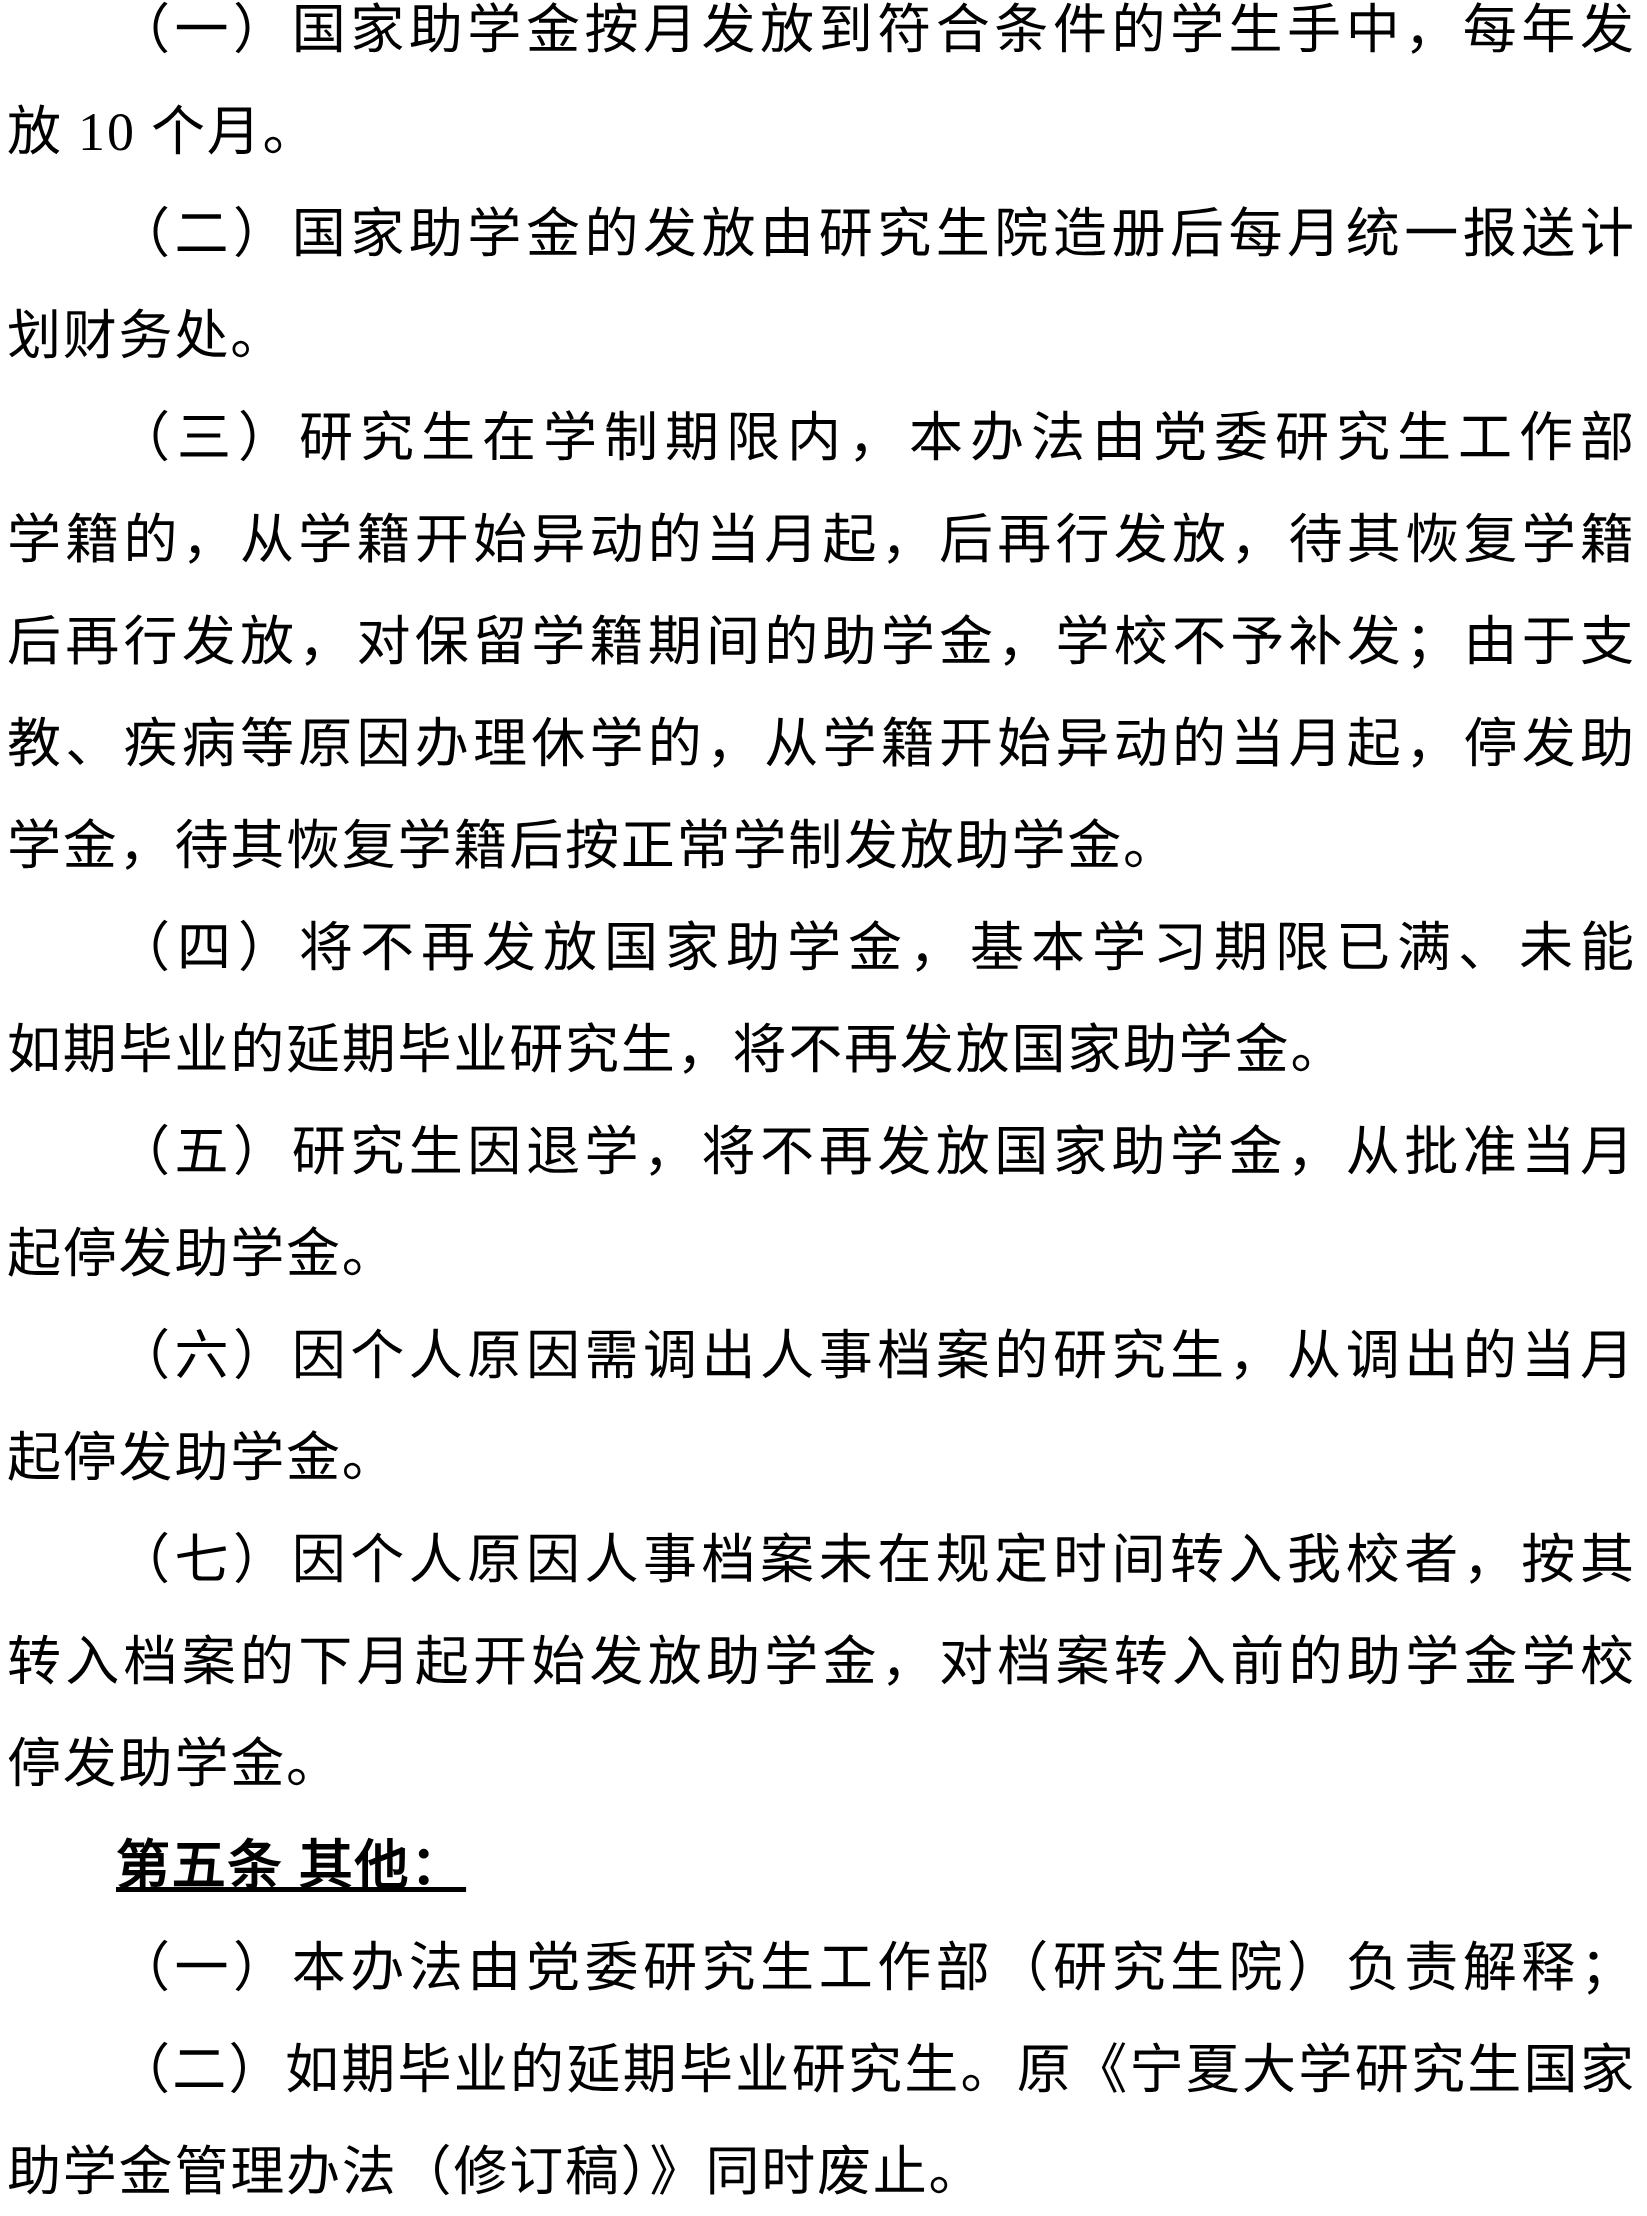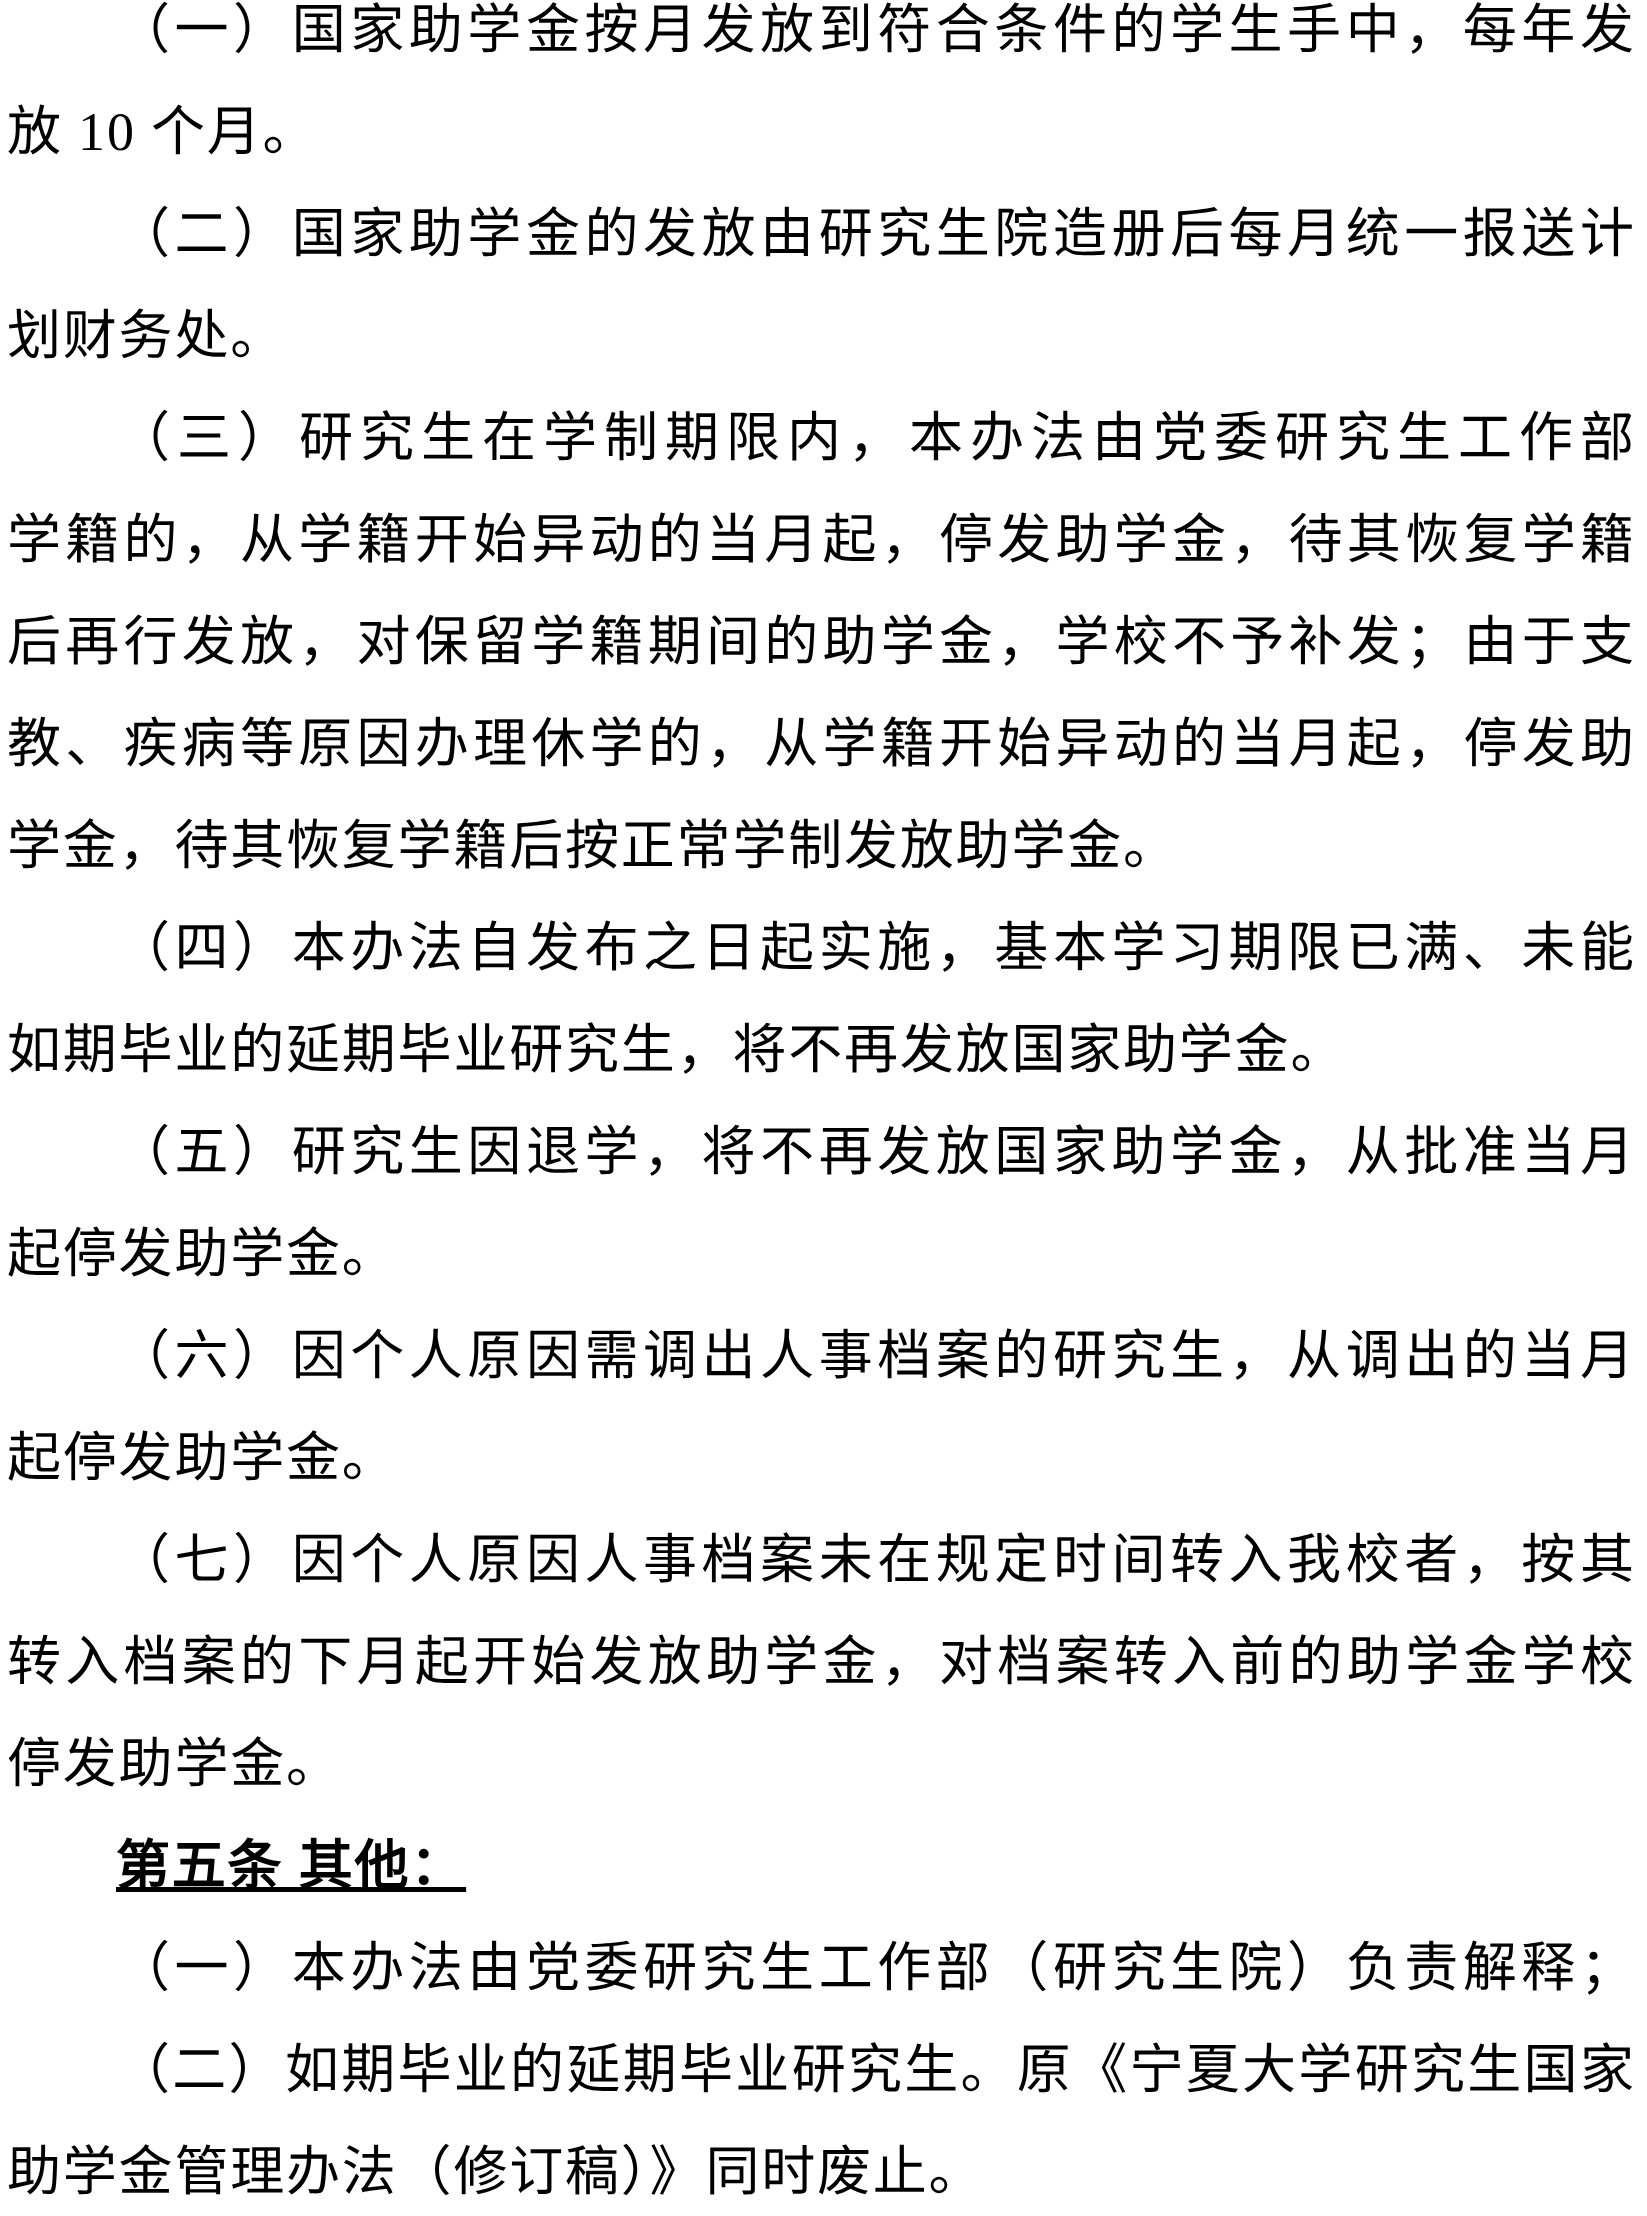--- a/index.html
+++ b/index.html
@@ -55,27 +55,27 @@
     <div class="paragraph">
       <div class="line indent justify">（一）国家助学金按月发放到符合条件的学生手中，每年发</div>
       <div class="line">放 10 个月。</div>
     </div>
     <div class="paragraph">
       <div class="line indent justify">（二）国家助学金的发放由研究生院造册后每月统一报送计</div>
       <div class="line">划财务处。</div>
     </div>
     <div class="paragraph">
       <div class="line indent justify">（三）研究生在学制期限内，本办法由党委研究生工作部</div>
-      <div class="line justify">学籍的，从学籍开始异动的当月起，停发助学金，待其恢复学籍</div>
+      <div class="line justify">学籍的，从学籍开始异动的当月起，后再行发放，待其恢复学籍</div>
       <div class="line justify">后再行发放，对保留学籍期间的助学金，学校不予补发；由于支</div>
       <div class="line justify">教、疾病等原因办理休学的，从学籍开始异动的当月起，停发助</div>
       <div class="line">学金，待其恢复学籍后按正常学制发放助学金。</div>
     </div>
     <div class="paragraph">
-      <div class="line indent justify">（四）本办法自发布之日起实施，基本学习期限已满、未能</div>
+      <div class="line indent justify">（四）将不再发放国家助学金，基本学习期限已满、未能</div>
       <div class="line">如期毕业的延期毕业研究生，将不再发放国家助学金。</div>
     </div>
     <div class="paragraph">
       <div class="line indent justify">（五）研究生因退学，将不再发放国家助学金，从批准当月</div>
       <div class="line">起停发助学金。</div>
     </div>
     <div class="paragraph">
       <div class="line indent justify">（六）因个人原因需调出人事档案的研究生，从调出的当月</div>
       <div class="line">起停发助学金。</div>
     </div>

